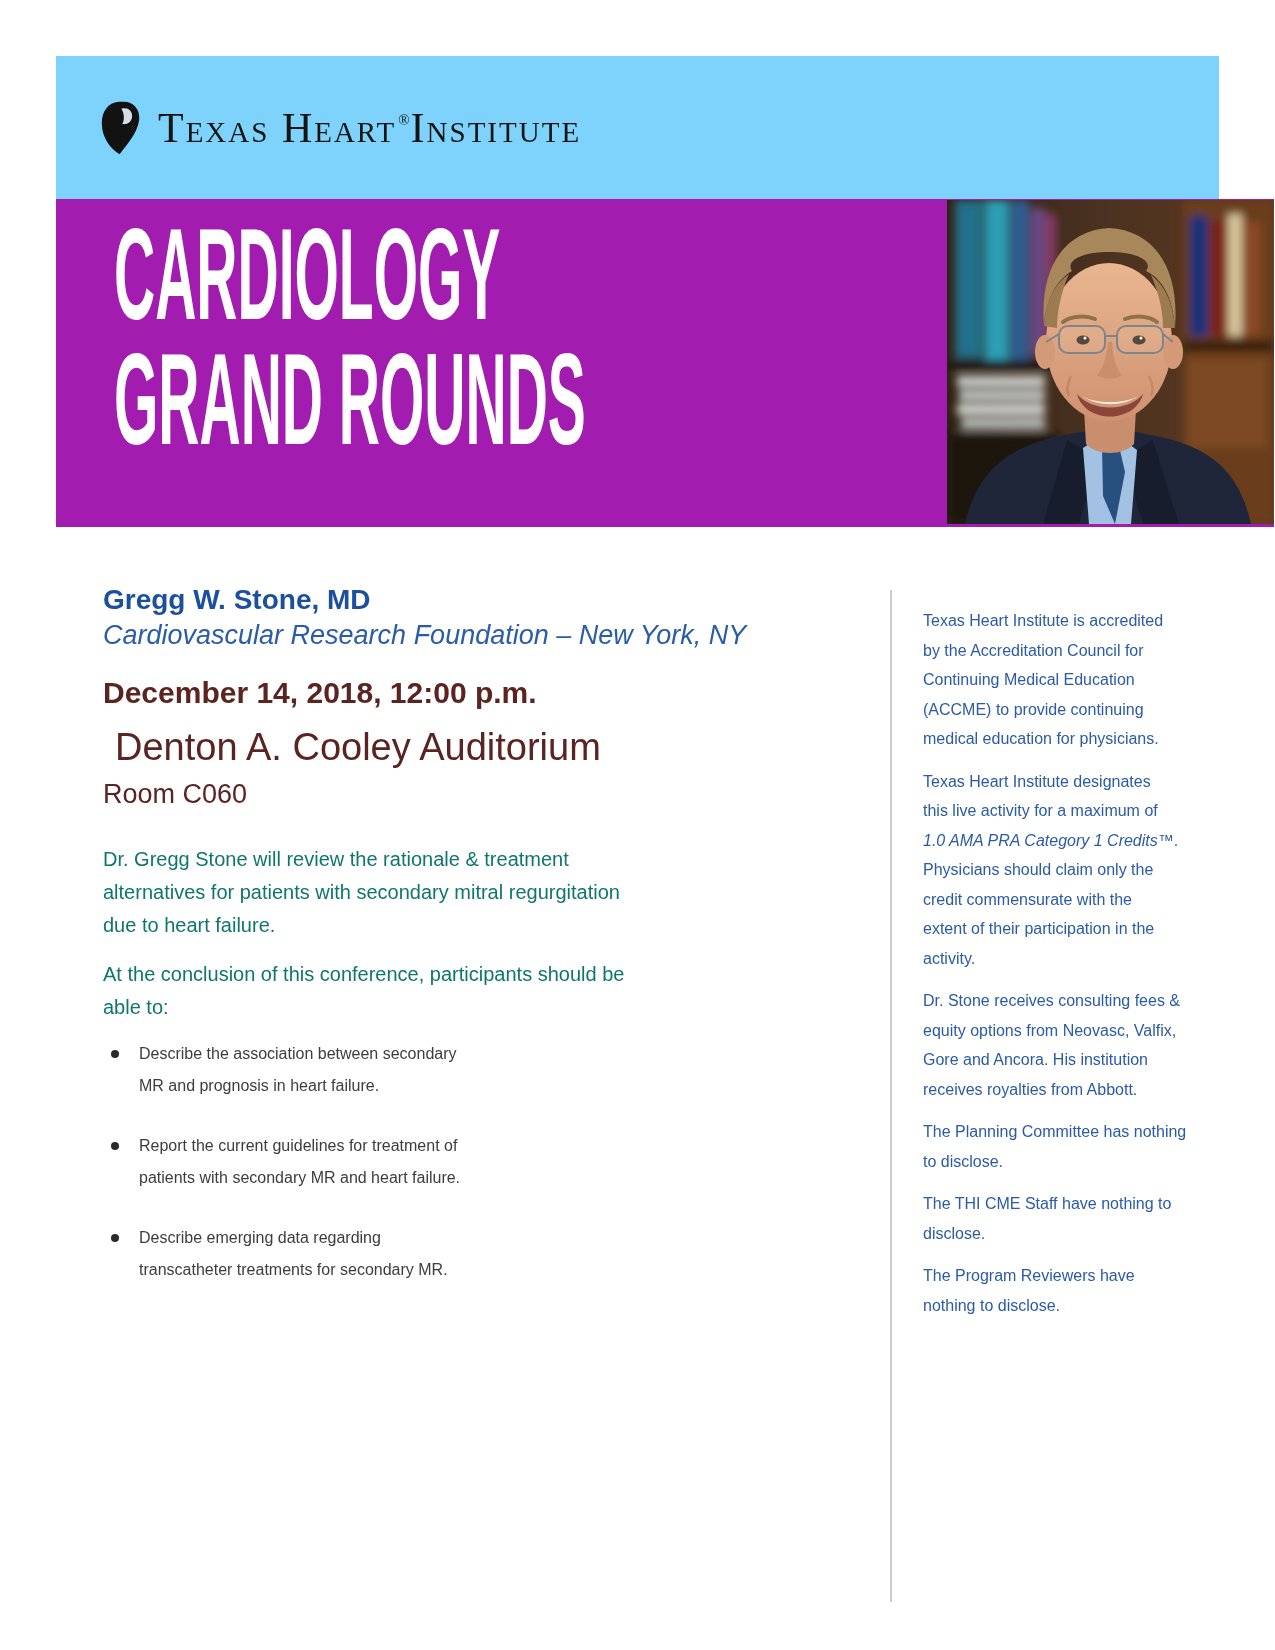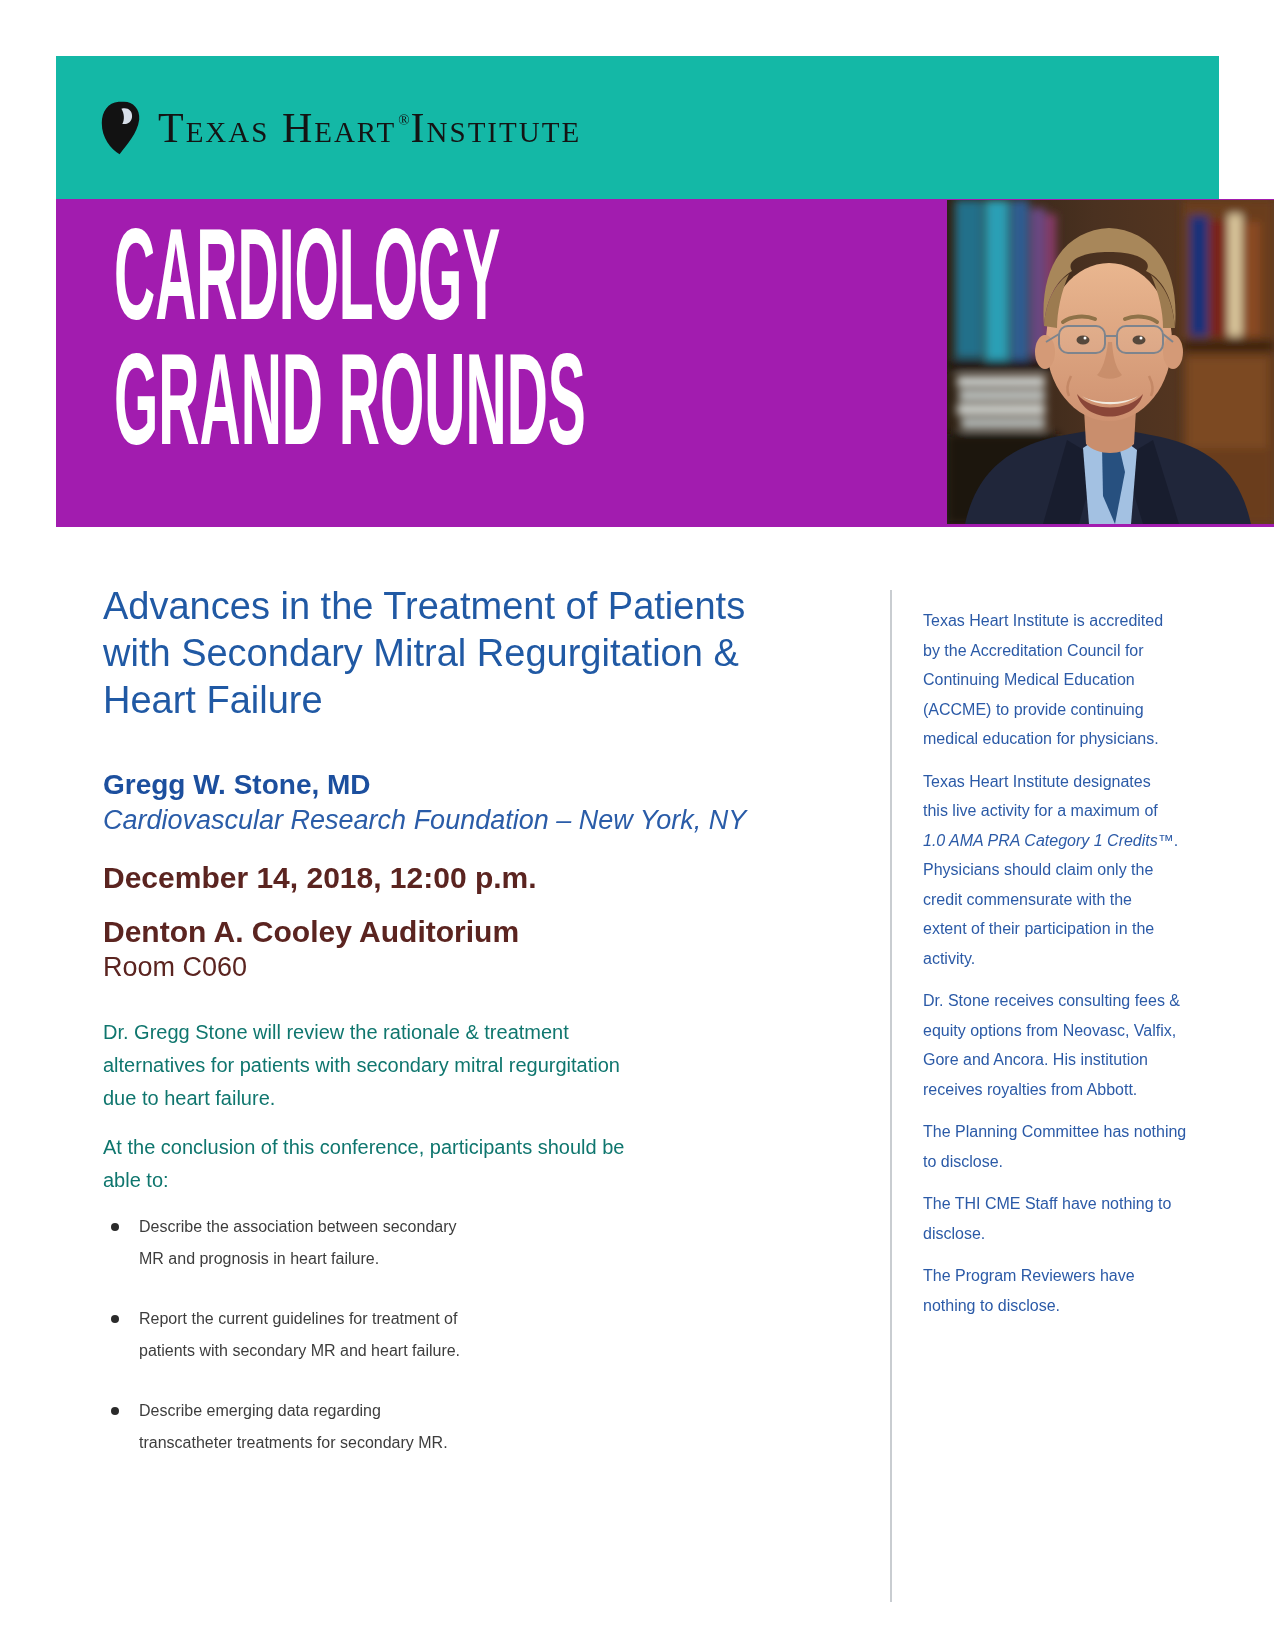--- a/index.html
+++ b/index.html
@@ -1,20 +1,20 @@
 <!DOCTYPE html>
 <html><head>
 <meta charset="utf-8">
 <style>
   html,body{margin:0;padding:0;background:#ffffff;}
   .page{position:relative;width:1275px;height:1650px;background:#ffffff;overflow:hidden;
         font-family:"Liberation Sans",sans-serif;}
 
   
-  .band{position:absolute;left:56px;top:56px;width:1163px;height:143px;background:#14b8a6;
+  .band{position:absolute;left:56px;top:56px;width:1163px;height:143px;background:#7dd3fc;
         display:flex;align-items:center;}
   .logo{display:flex;align-items:center;padding-left:44px;}
   .logo svg{width:41px;height:59px;display:block;}
   .logo-text{font-family:"Liberation Serif",serif;font-variant:small-caps;
              font-size:42px;color:#141414;letter-spacing:2px;margin-left:17px;line-height:1;}
   .logo-text .reg{font-variant:normal;font-size:15px;position:relative;top:-17px;
                   letter-spacing:0;margin:0 1px 0 2px;}
 
   
   .banner{position:absolute;left:56px;top:199px;width:1218px;height:328px;background:#a21caf;}
@@ -24,21 +24,21 @@
   .photo{position:absolute;top:1px;right:0;width:327px;height:324px;}
   .photo svg{width:100%;height:100%;display:block;}
 
   
   .left-col{position:absolute;left:103px;top:583px;width:745px;}
   .ttl{font-size:38px;line-height:47px;color:#2059a4;font-weight:400;margin:0 0 44px;
        white-space:pre-line;}
   .speaker{font-size:28px;line-height:34px;font-weight:700;color:#1c4f9e;margin:0;}
   .affil{font-size:27px;line-height:36px;font-style:italic;color:#2a5ca8;margin:0 0 22px;}
   .when{font-size:30px;line-height:36px;font-weight:700;color:#5b2420;margin:0 0 18px;}
-  .venue{font-size:30px;line-height:36px;font-weight:700;color:#5b2420;margin:0;}
+  .venue{font-size:38px;line-height:36px;font-weight:400;color:#5b2420;margin:12px;}
   .room{font-size:27px;line-height:34px;color:#5b2420;margin:0 0 32px;}
   .body-p{font-size:20px;line-height:33px;color:#0f766e;margin:16px 0 13px;white-space:pre-line;}
   .objectives{list-style:none;margin:14px 0 0;padding:0;}
   .objectives li{position:relative;padding-left:36px;margin:0 0 28px;font-size:16px;
                  line-height:32px;color:#3d3d3d;white-space:pre-line;}
   .objectives li .dot{position:absolute;left:8px;top:12px;width:8px;height:8px;
                       border-radius:50%;background:#2b2b2b;}
 
   
   .sidebar{position:absolute;left:890px;top:590px;width:330px;height:1012px;
@@ -138,23 +138,20 @@
         <path d="M161 142 C159 160 155 170 150 175 C157 180 169 180 175 175 C169 168 166 158 165 142" fill="#c48a67" opacity="0.75"></path>
         <path d="M130 194 C145 212 181 212 196 194 C188 224 138 224 130 194 Z" fill="#8a4638"></path>
         <path d="M135 196 C150 207 177 207 191 196 C178 204 148 204 135 196 Z" fill="#f2ece0"></path>
         <path d="M124 176 C120 184 119 190 122 196" stroke="#bc805e" stroke-width="2.5" fill="none" opacity="0.7"></path>
         <path d="M202 176 C206 184 207 190 204 196" stroke="#bc805e" stroke-width="2.5" fill="none" opacity="0.7"></path>
       </svg>
     </div>
   </div>
 
   <div class="left-col">
-    <h1 class="ttl">Advances in the Treatment of Patients
-with Secondary Mitral Regurgitation &amp;
-Heart Failure</h1>
     <p class="speaker">Gregg W. Stone, MD</p>
     <p class="affil">Cardiovascular Research Foundation – New York, NY</p>
     <p class="when">December 14, 2018, 12:00 p.m.</p>
     <p class="venue">Denton A. Cooley Auditorium</p>
     <p class="room">Room C060</p>
     <p class="body-p">Dr. Gregg Stone will review the rationale &amp; treatment
 alternatives for patients with secondary mitral regurgitation
 due to heart failure.</p>
     <p class="body-p">At the conclusion of this conference, participants should be
 able to:</p>

